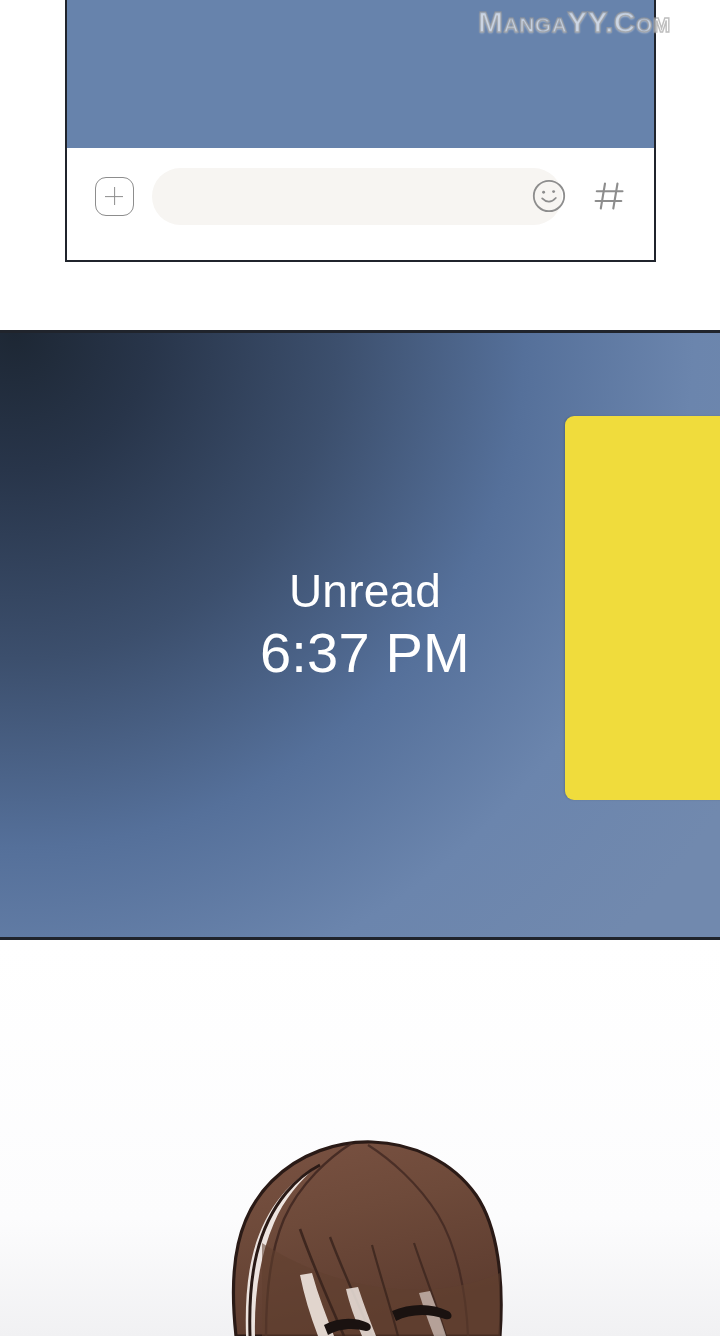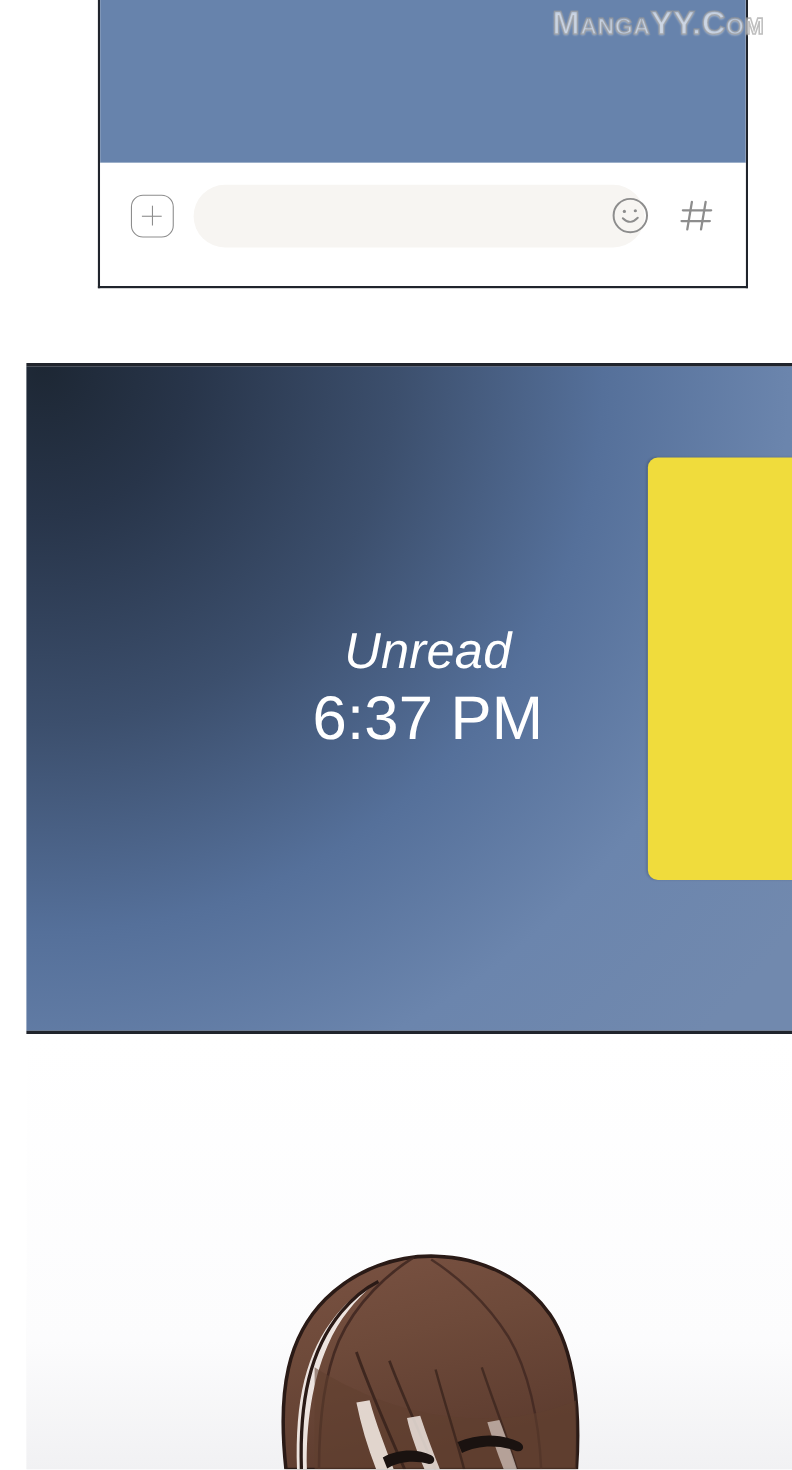--- a/index.html
+++ b/index.html
@@ -14,21 +14,20 @@
     position: relative;
     overflow: hidden;
     font-family: "Liberation Sans", sans-serif;
     -webkit-font-smoothing: antialiased;
   }
 
   .page {
     position: absolute;
     inset: 0;
     background: #ffffff;
-    margin-left: 24px;
   }
 
   
   .panel-one {
     position: absolute;
     left: 65px;
     top: -2px;
     width: 591px;
     height: 264px;
     border: 2px solid #20242c;
@@ -169,21 +168,20 @@
     color: #ffffff;
     pointer-events: none;
   }
   .caption-title {
     display: block;
     font-size: 46px;
     font-weight: 400;
     line-height: 1.04;
     letter-spacing: 0.2px;
     padding-left: 10px;
-    font-style: italic;
   }
   .caption-time {
     display: block;
     font-size: 56px;
     font-weight: 400;
     line-height: 1.32;
     letter-spacing: 0.2px;
     padding-left: 10px;
   }
 

